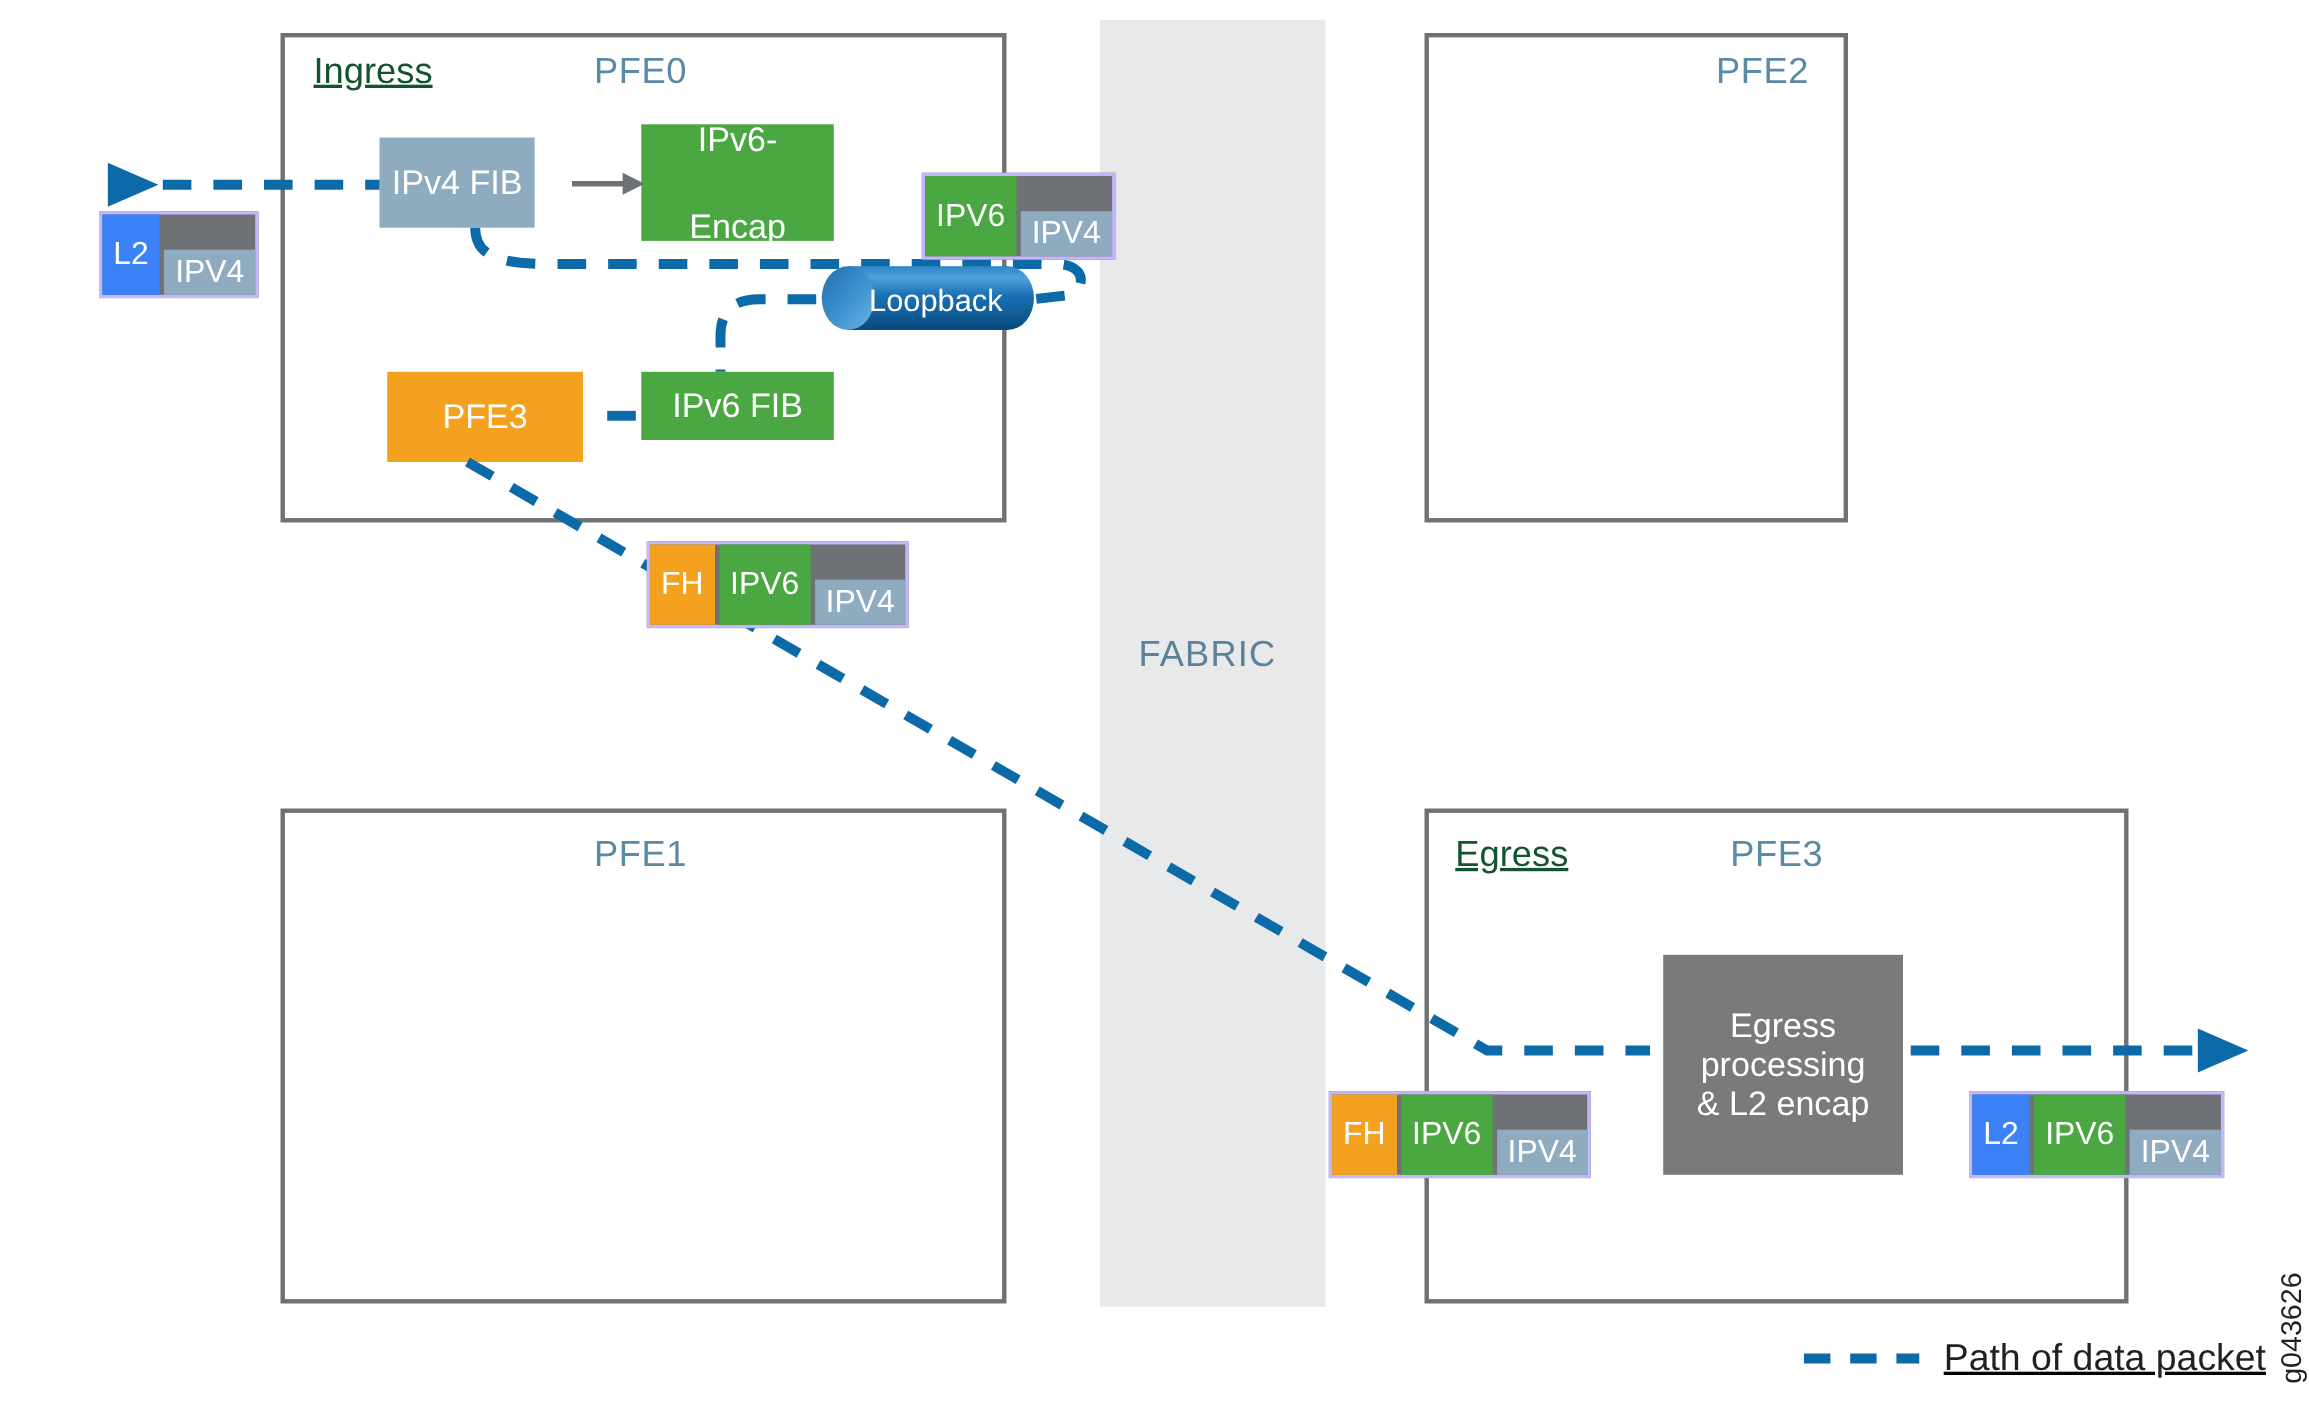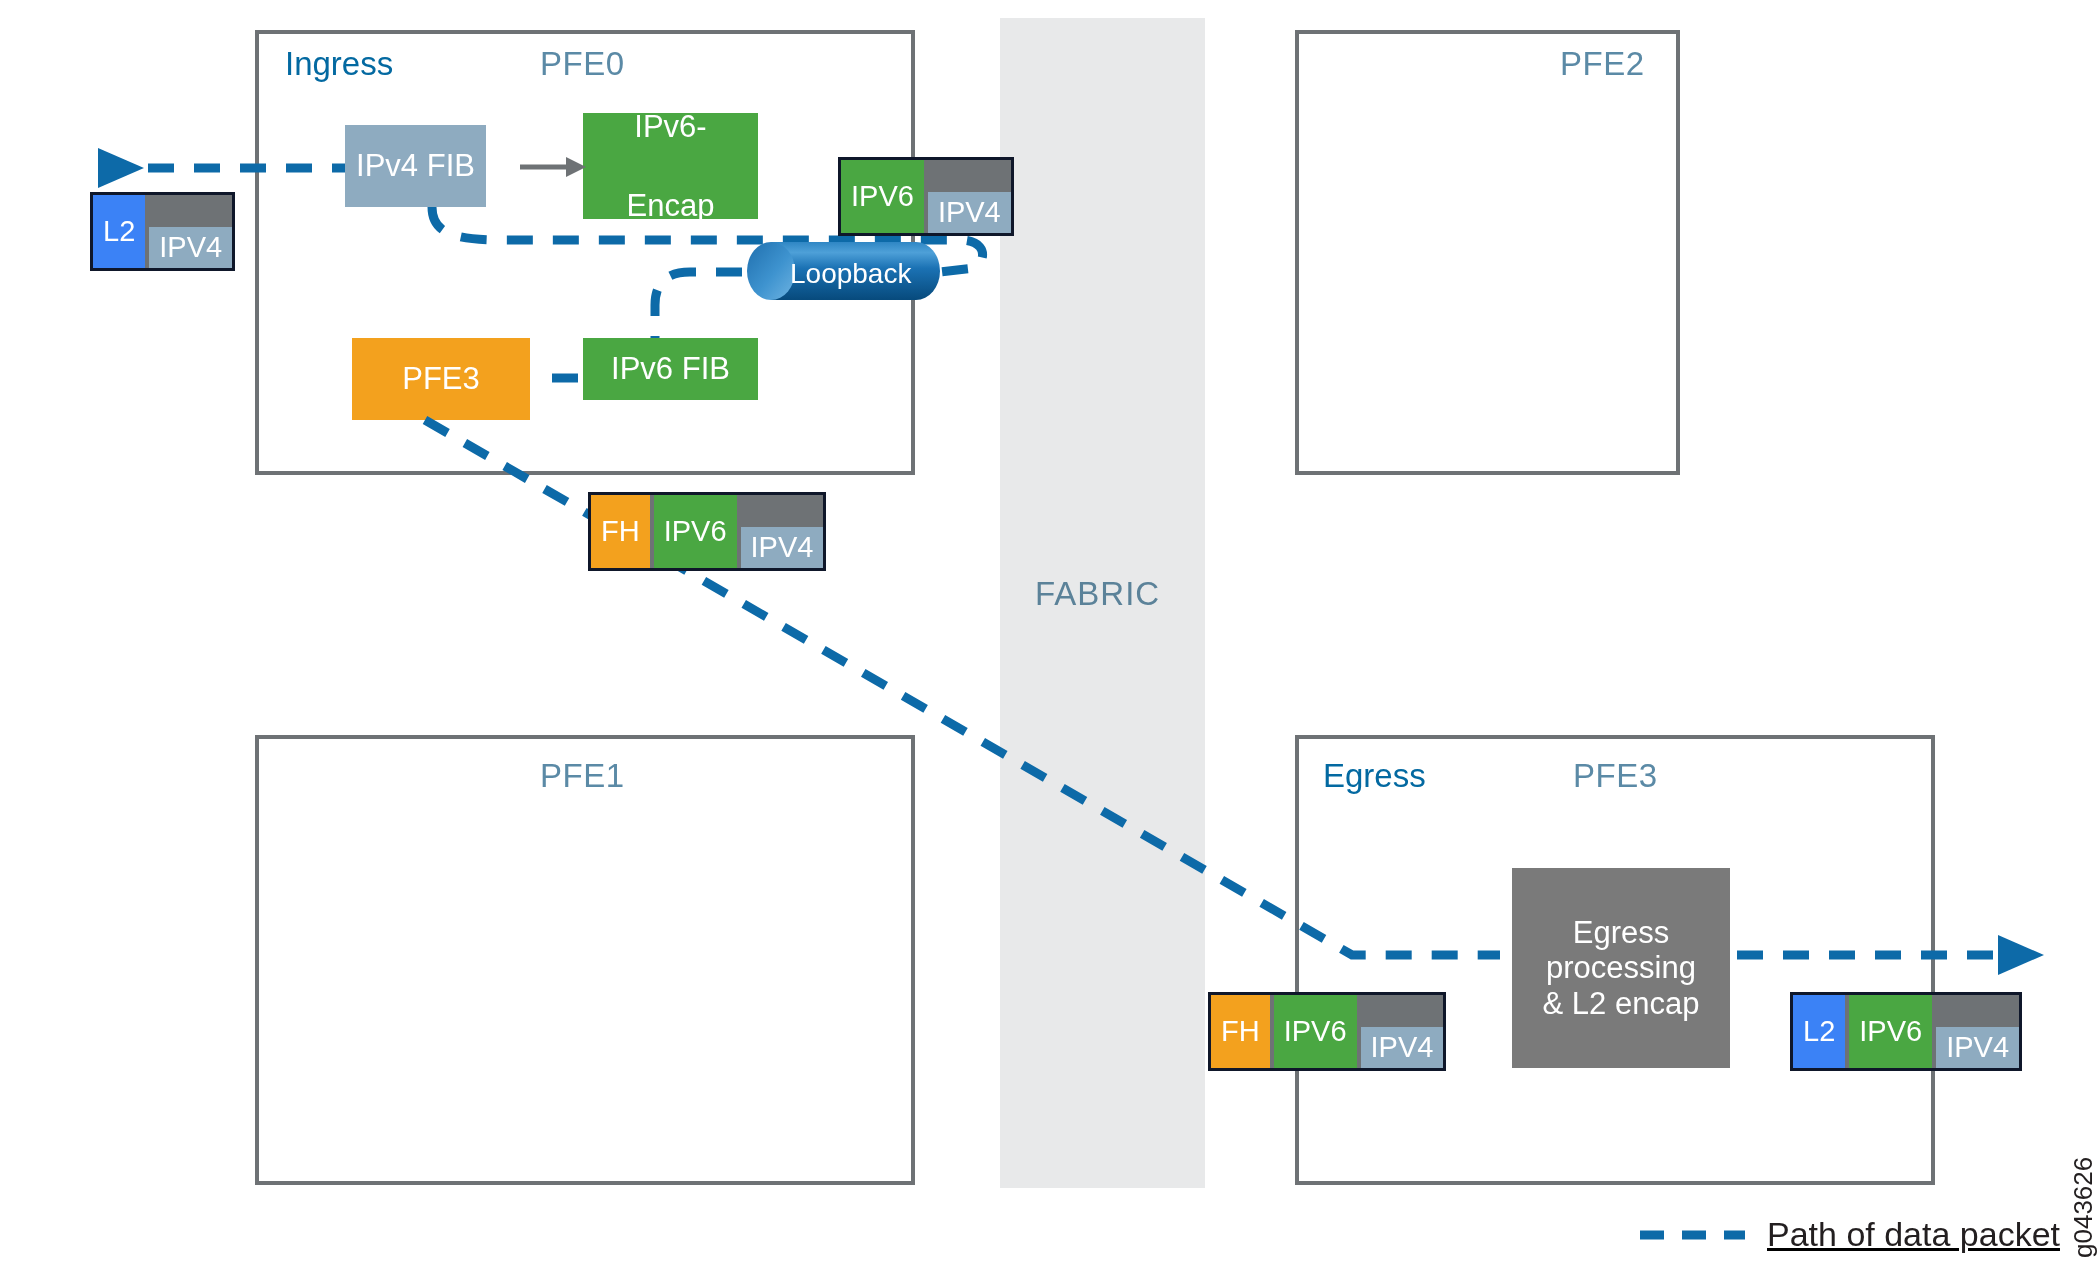--- a/index.html
+++ b/index.html
@@ -27,23 +27,24 @@
   }
   .pfe-title {
     position: absolute;
     color: #5b8aa6;
     font-size: 33px;
     letter-spacing: 0.5px;
     white-space: nowrap;
   }
   .role-title {
     position: absolute;
-    color: #0369a1;
+    color: #14532d;
     font-size: 33px;
     white-space: nowrap;
+    text-decoration: underline;
   }
 
   
   #fabric-strip {
     position: absolute;
     background: #e8e9ea;
   }
   #fabric-label {
     position: absolute;
     color: #5b8299;
@@ -68,21 +69,21 @@
   .node.blue-gray { background: #8eabc0; }
   .node.green     { background: #4aa742; gap: 44px; }
   .node.orange    { background: #f3a11e; }
   .node.gray      { background: #7a7a7a; }
 
   
   .pkt {
     position: absolute;
     display: flex;
     background: #6e7275;
-    border: 3px solid #0f172a;
+    border: 3px solid #c4b5fd;
     box-sizing: border-box;
     z-index: 20;
     gap: 4px;
   }
   .pkt .seg {
     display: flex;
     align-items: center;
     justify-content: center;
     color: #ffffff;
     font-size: 29px;

